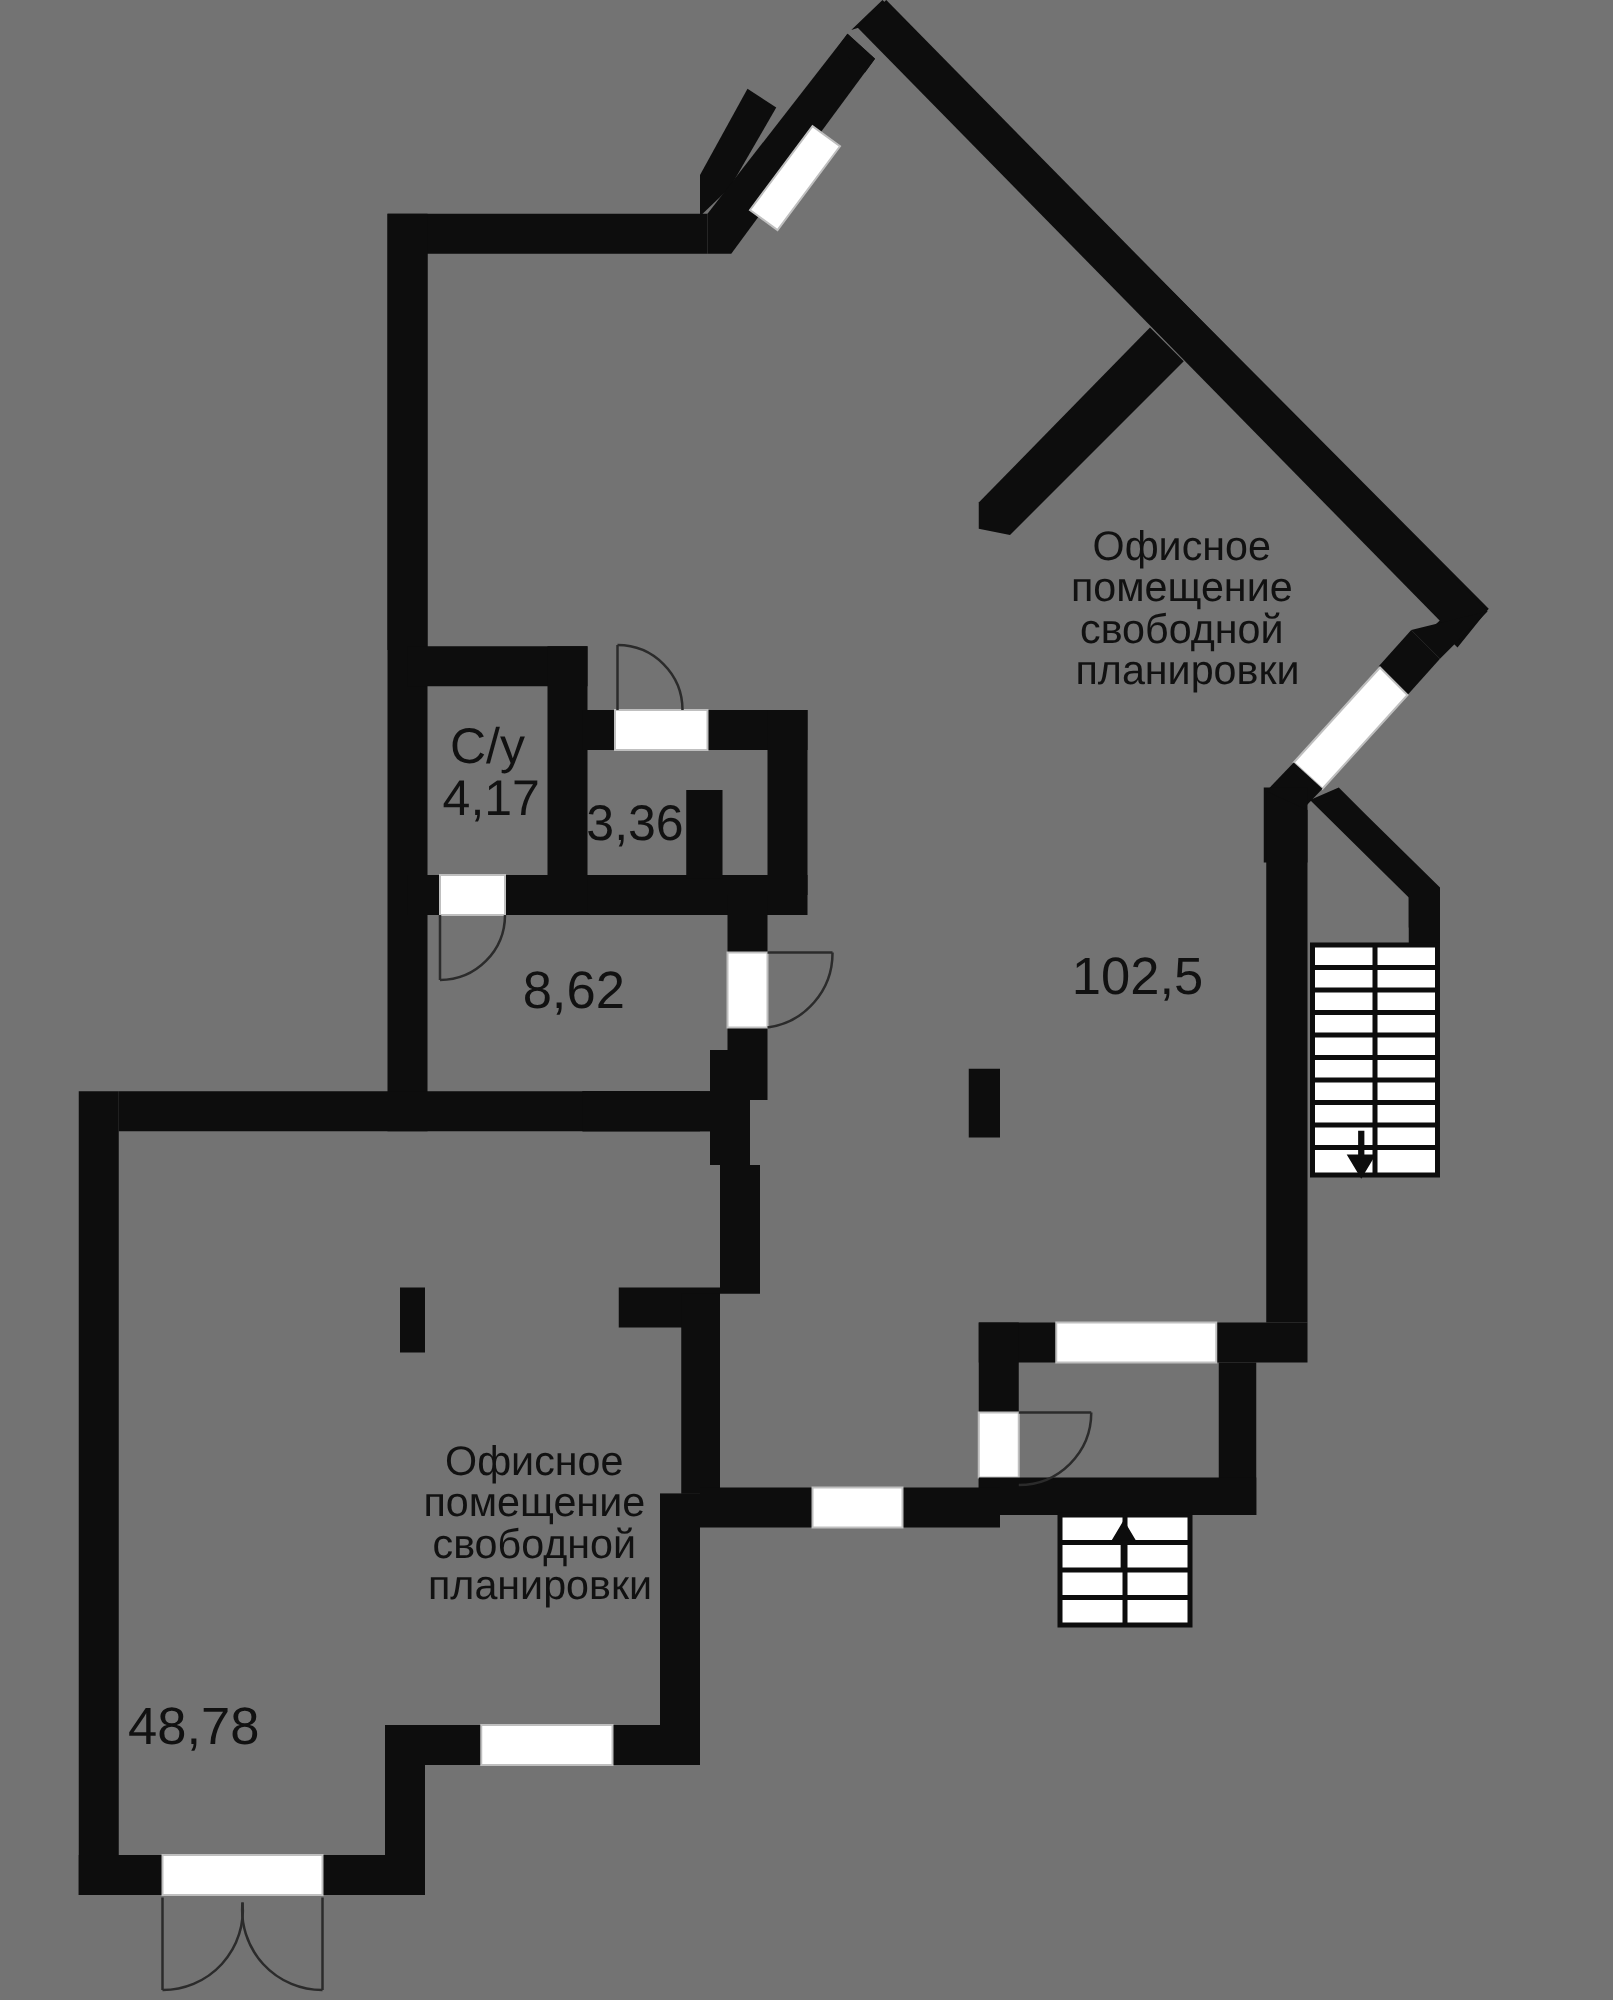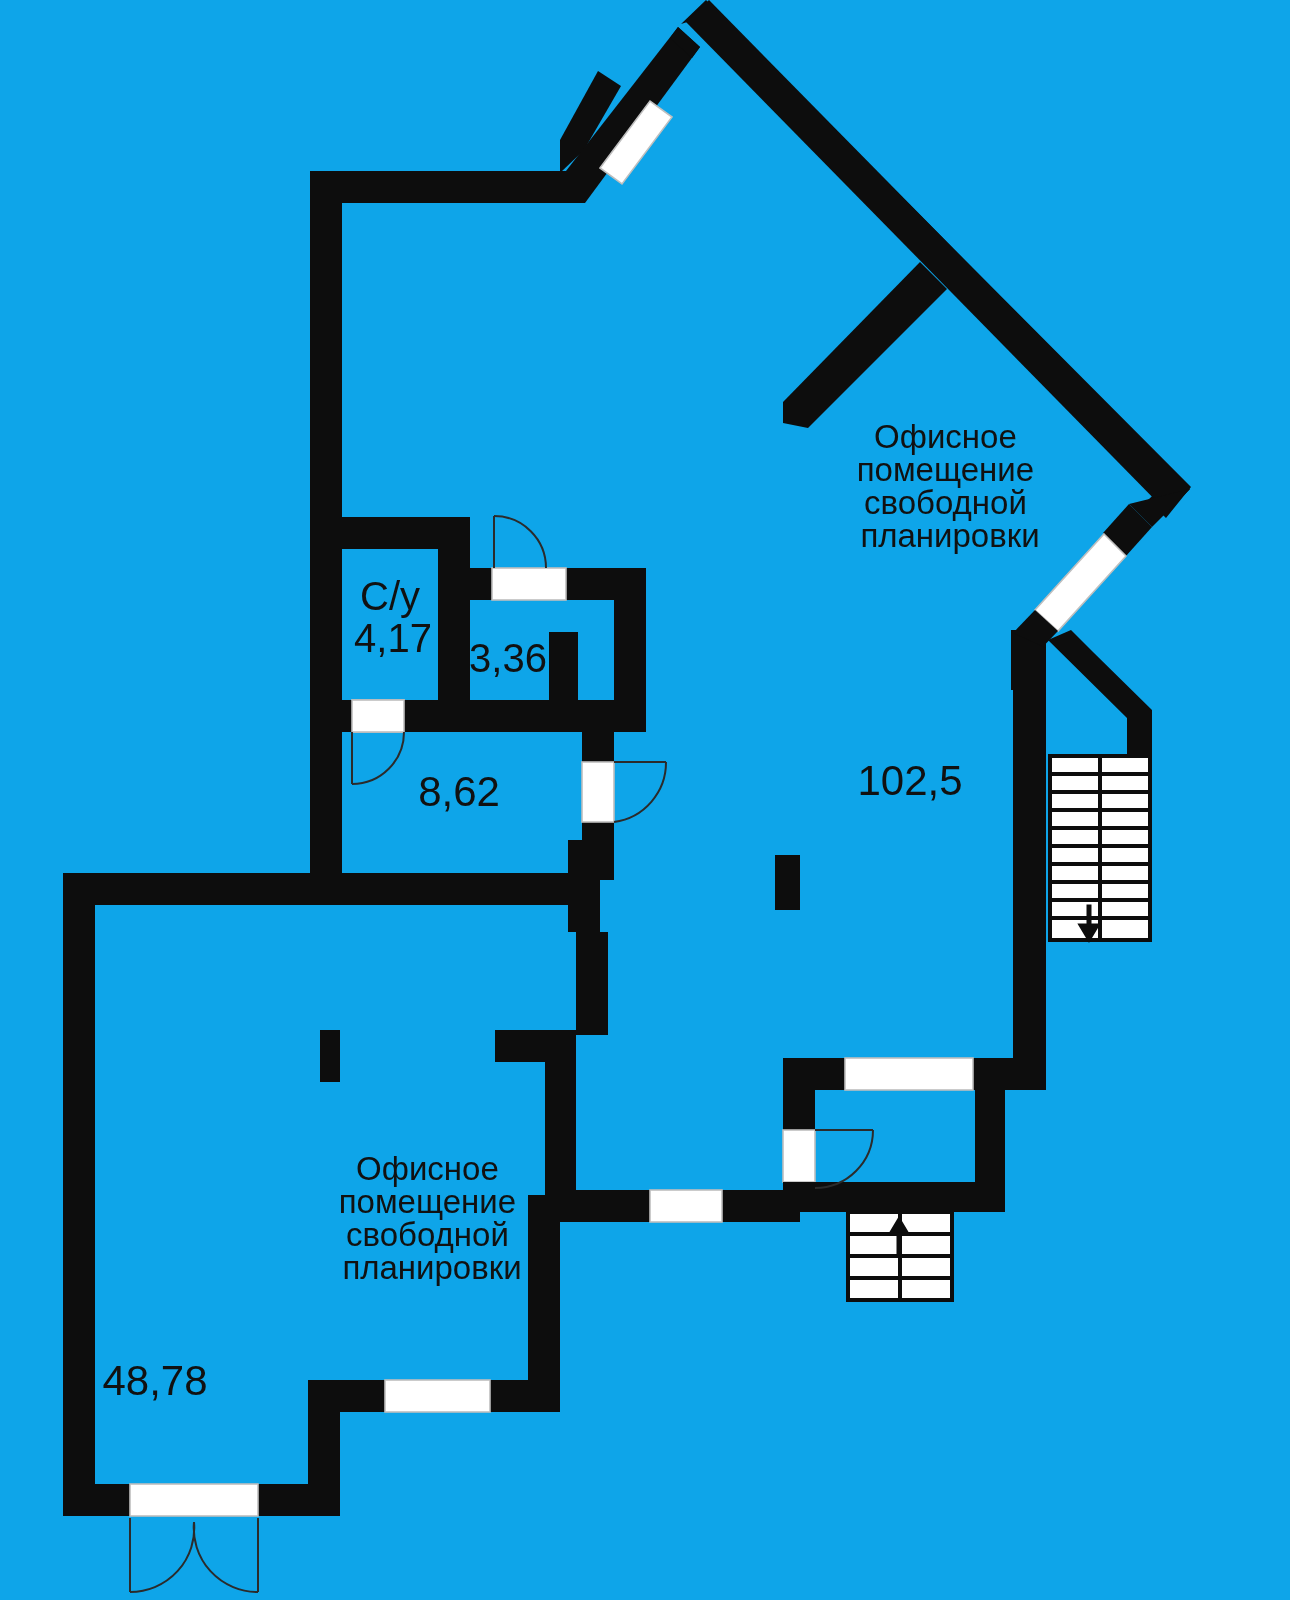--- a/index.html
+++ b/index.html
@@ -10,21 +10,21 @@
   body {
     width: 1290px;
     height: 1600px;
     font-family: "Liberation Sans", sans-serif;
     overflow: hidden;
   }
   #floorplan-root {
     position: relative;
     width: 1290px;
     height: 1600px;
-    background: #0ea5e9;
+    background: #737373;
   }
   svg#plan-svg {
     display: block;
     width: 1290px;
     height: 1600px;
   }
   .wall     { fill: #0d0d0d; stroke: none; }
   .opening  { fill: #ffffff; stroke: #bfbfbf; stroke-width: 1.6; }
   .arc      { fill: none; stroke: #2b2b2b; stroke-width: 2; }
   .leaf     { fill: none; stroke: #2b2b2b; stroke-width: 2; }

